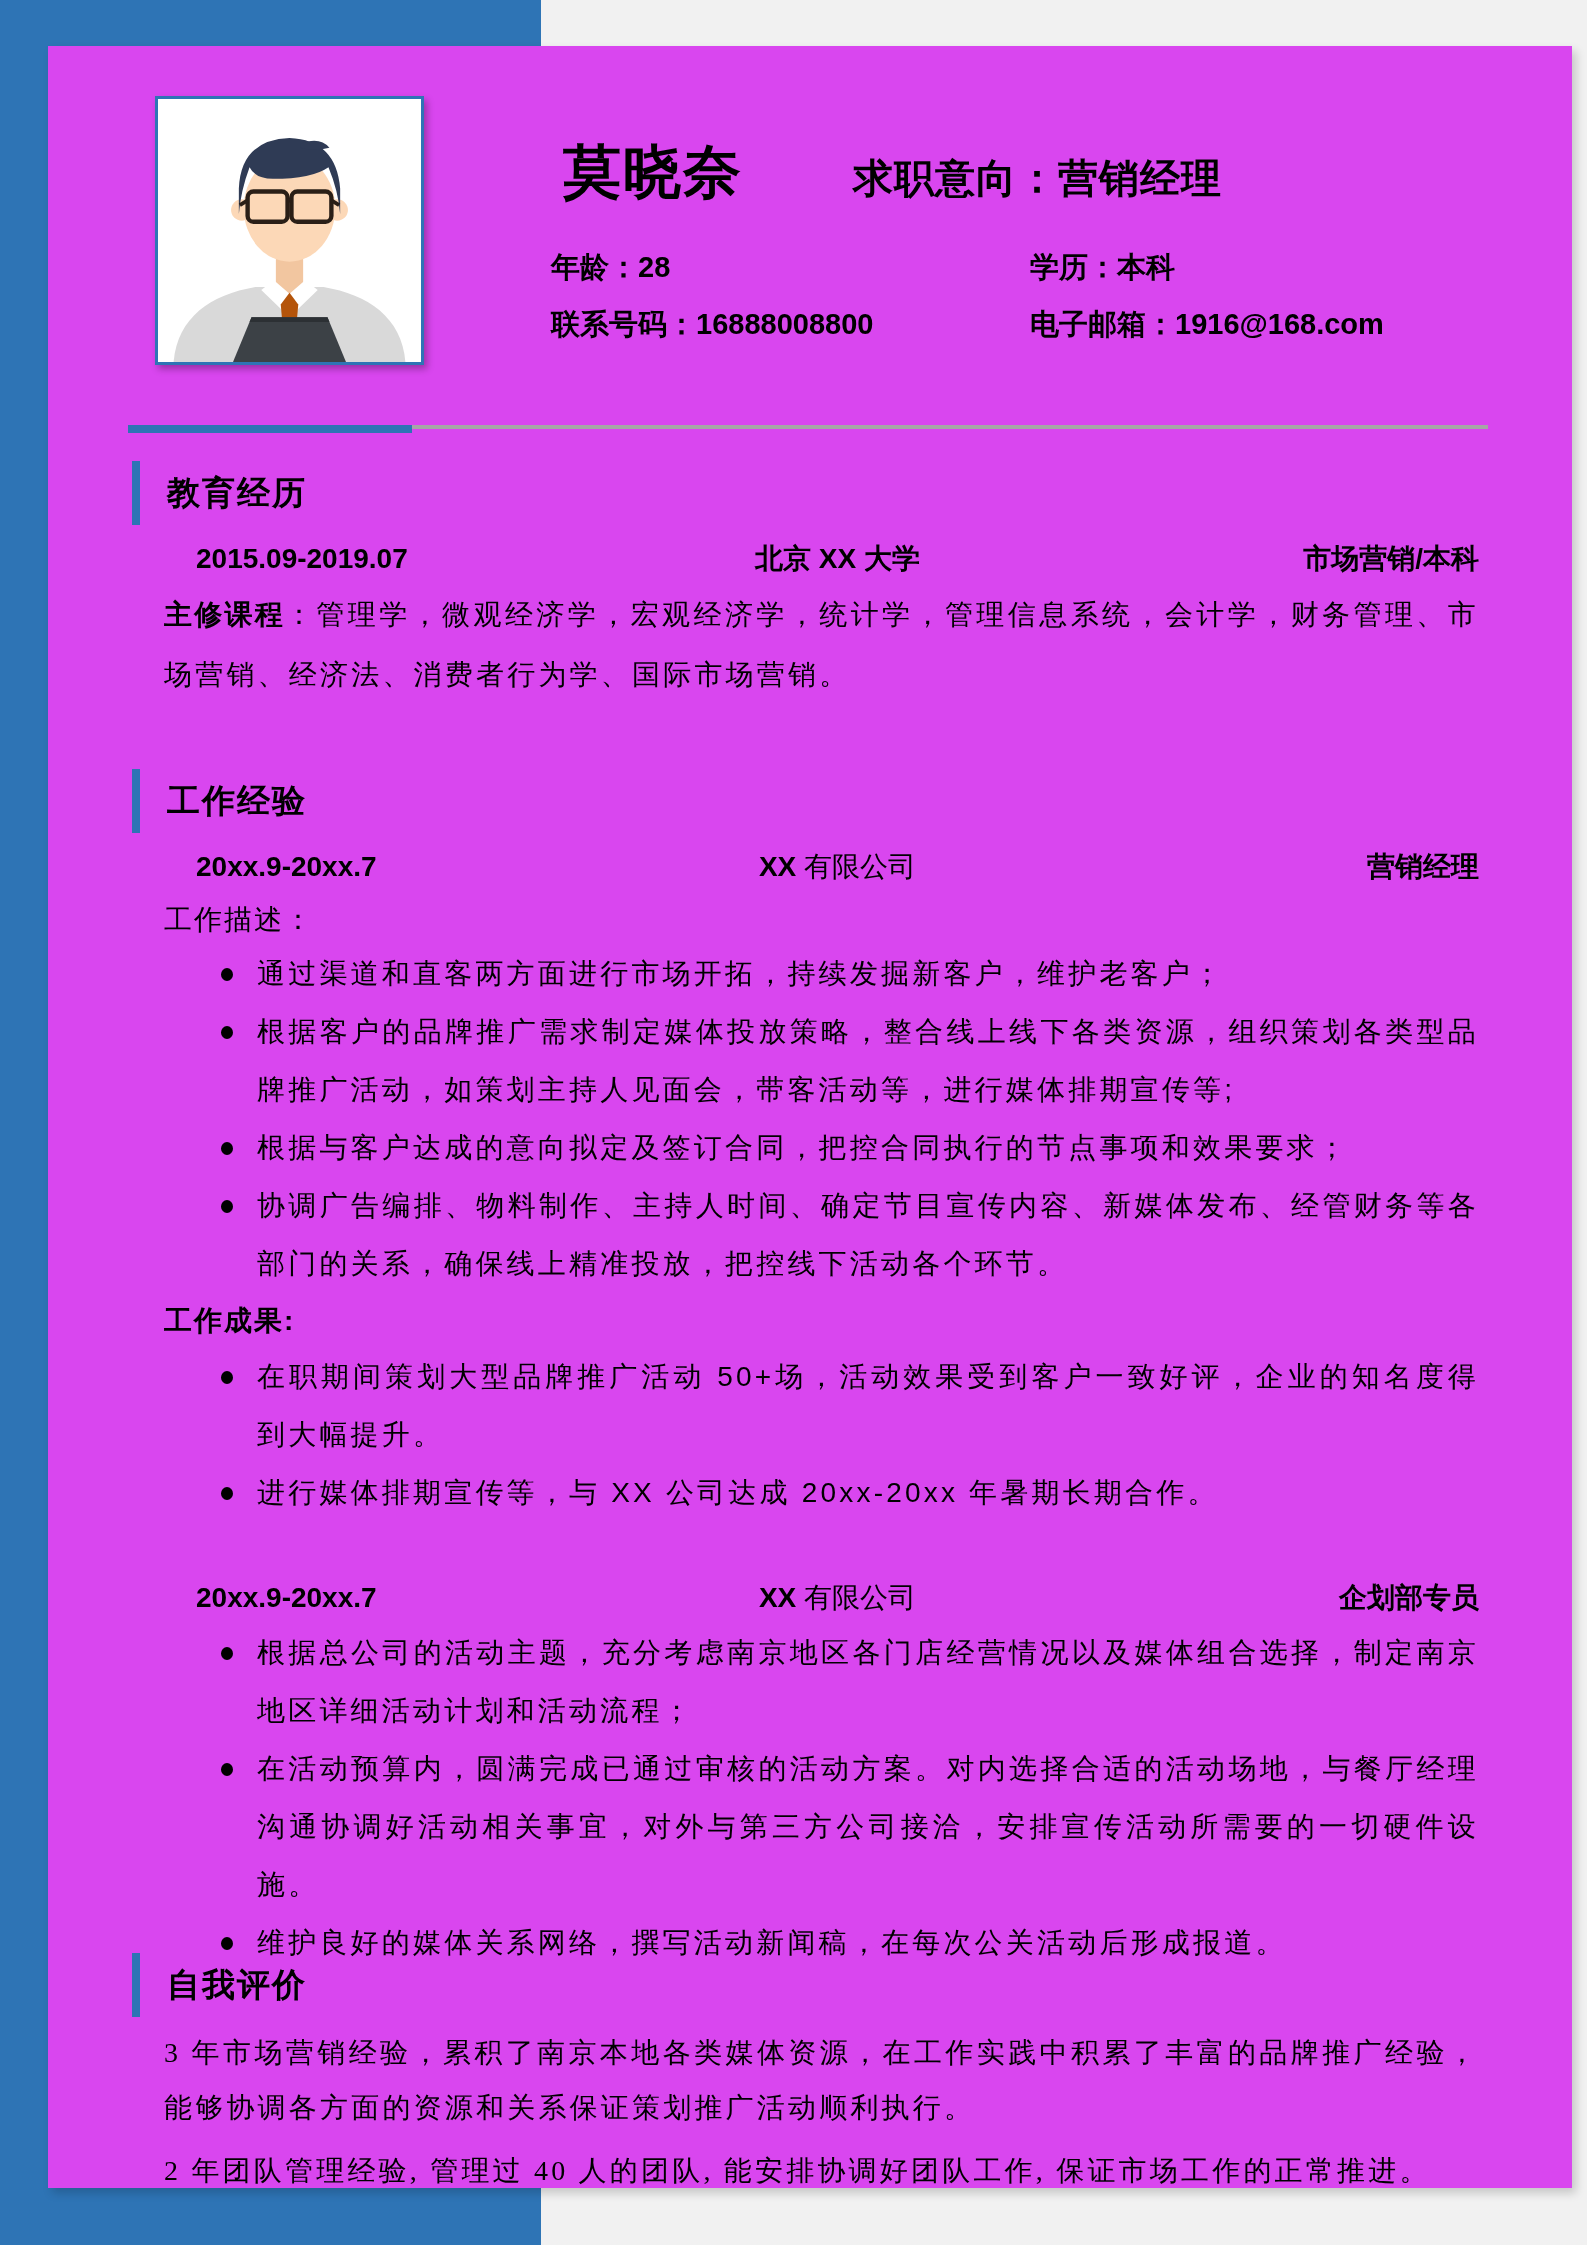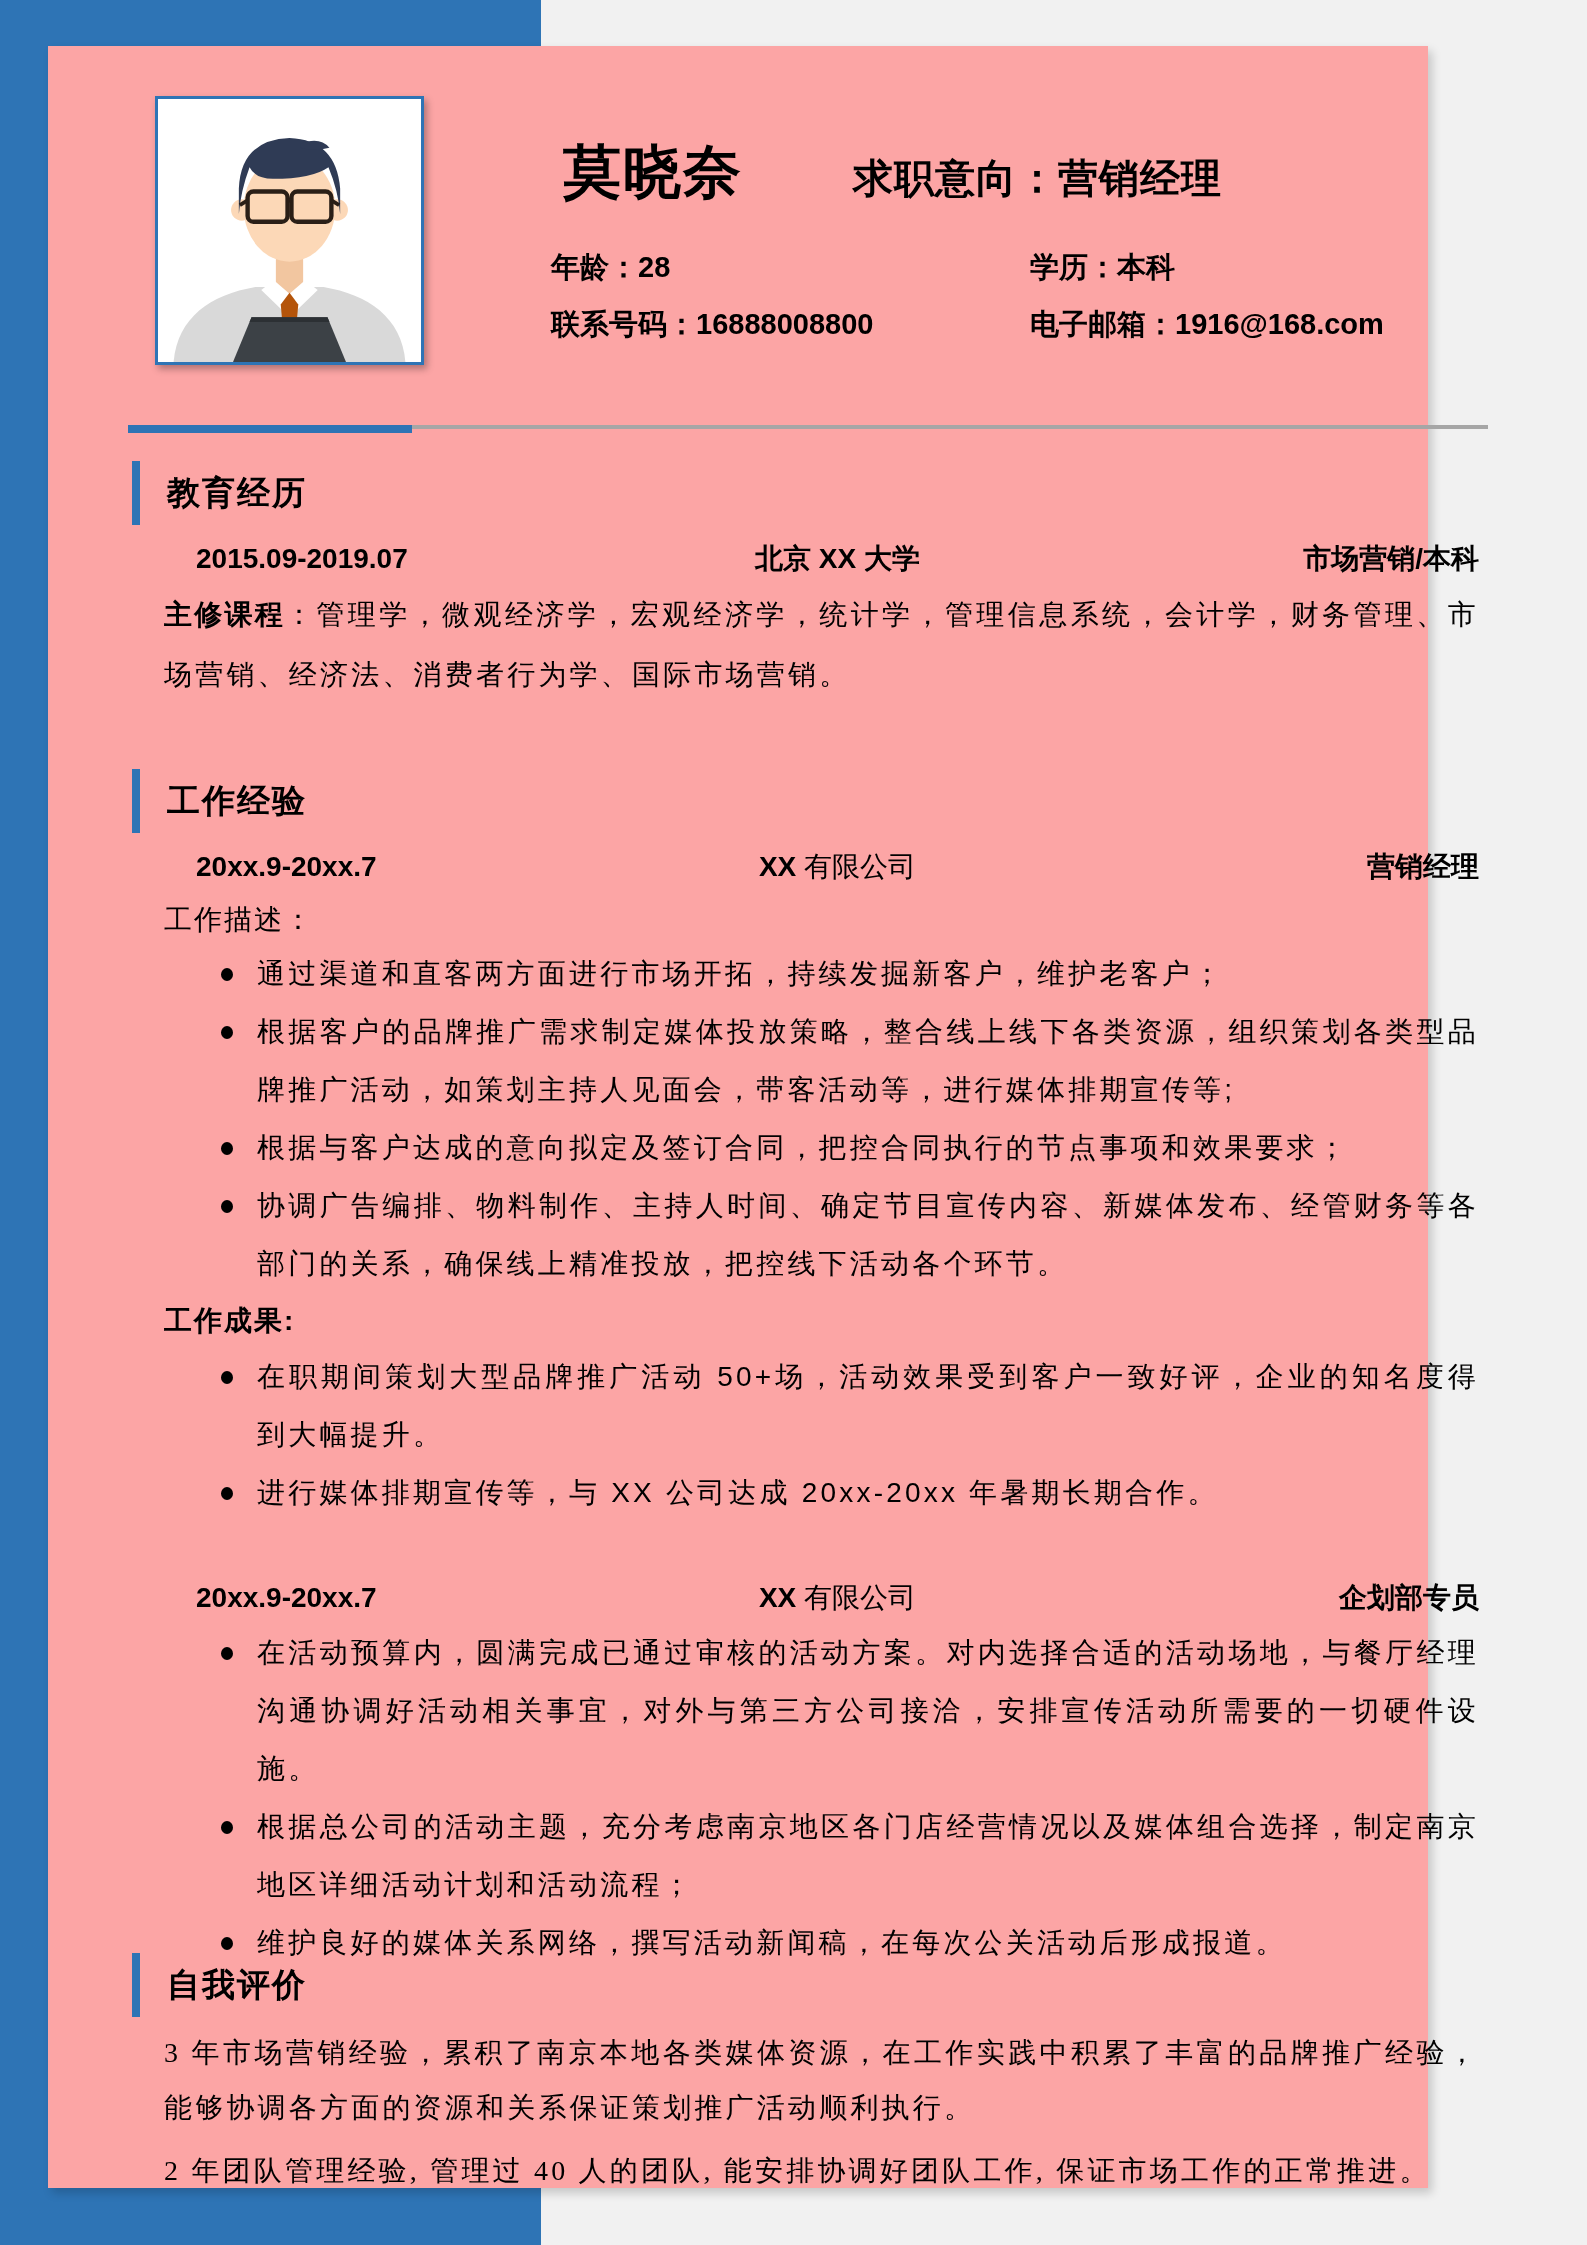--- a/index.html
+++ b/index.html
@@ -7,22 +7,22 @@
     width:1587px; height:2245px; position:relative;
     background:#f1f1f1; overflow:hidden;
     font-family:"Liberation Sans", sans-serif; color:#000;
   }
   .accent { position:absolute; background:#2e74b5; }
   .accent-top    { left:0; top:0; width:541px; height:46px; }
   .accent-left   { left:0; top:0; width:48px; height:2245px; }
   .accent-bottom { left:0; top:2188px; width:541px; height:57px; }
 
   .page {
-    position:absolute; left:48px; top:46px; width:1380px; height:2142px;
-    background:#fca5a5; box-shadow:4px 5px 9px rgba(0,0,0,.18);
+    position:absolute; left:48px; top:46px; width:1524px; height:2142px;
+    background:#d946ef; box-shadow:4px 5px 9px rgba(0,0,0,.18);
   }
 
   
   .photo {
     position:absolute; left:107px; top:50px; width:269px; height:269px;
     border:3px solid #2e74b5; background:#fff; box-sizing:border-box;
     box-shadow:3px 4px 7px rgba(0,0,0,.30);
   }
   .photo svg { display:block; width:100%; height:100%; }
 
@@ -178,22 +178,22 @@
         <li>在职期间策划大型品牌推广活动 50+场，活动效果受到客户一致好评，企业的知名度得到大幅提升。</li>
         <li>进行媒体排期宣传等，与 XX 公司达成 20xx-20xx 年暑期长期合作。</li>
       </ul>
 
       <div class="row3 job2-row">
         <span class="r-left">20xx.9-20xx.7</span>
         <span class="r-mid"><b>XX</b><span> 有限公司</span></span>
         <span class="r-right">企划部专员</span>
       </div>
       <ul class="blist" style="margin-top:6px">
+        <li>根据总公司的活动主题，充分考虑南京地区各门店经营情况以及媒体组合选择，制定南京地区详细活动计划和活动流程；</li>
         <li>在活动预算内，圆满完成已通过审核的活动方案。对内选择合适的活动场地，与餐厅经理沟通协调好活动相关事宜，对外与第三方公司接洽，安排宣传活动所需要的一切硬件设施。</li>
-        <li>根据总公司的活动主题，充分考虑南京地区各门店经营情况以及媒体组合选择，制定南京地区详细活动计划和活动流程；</li>
         <li>维护良好的媒体关系网络，撰写活动新闻稿，在每次公关活动后形成报道。</li>
       </ul>
     </section>
 
     <section id="self">
       <div class="sec-head">
         <div class="sec-bar"></div>
         <h2>自我评价</h2>
       </div>
       <p class="para">3 年市场营销经验，累积了南京本地各类媒体资源，在工作实践中积累了丰富的品牌推广经验，能够协调各方面的资源和关系保证策划推广活动顺利执行。</p>

